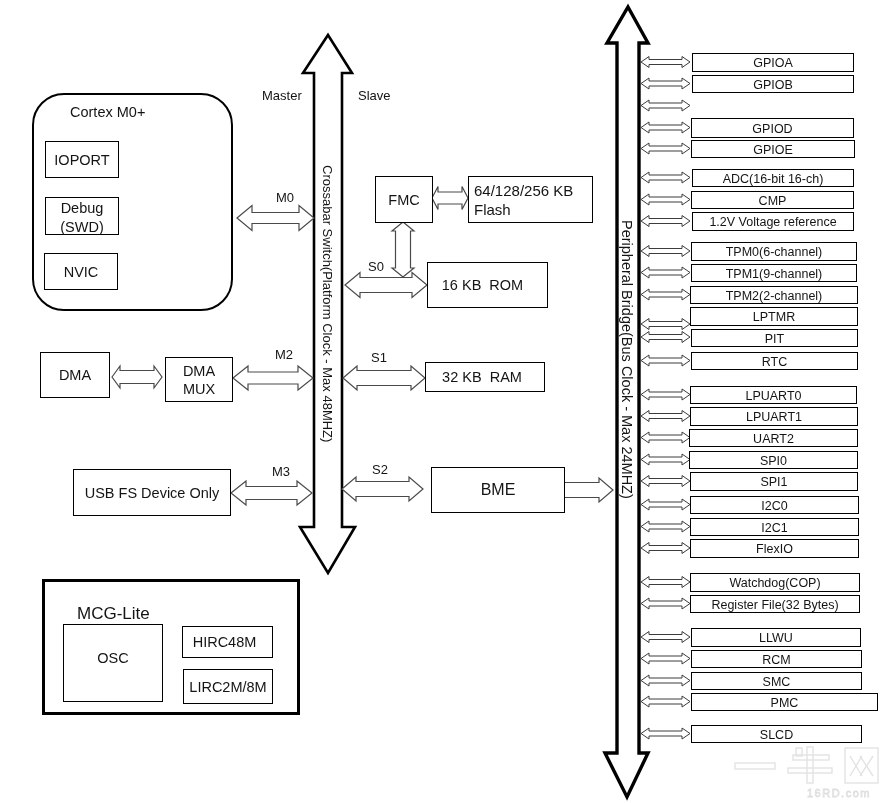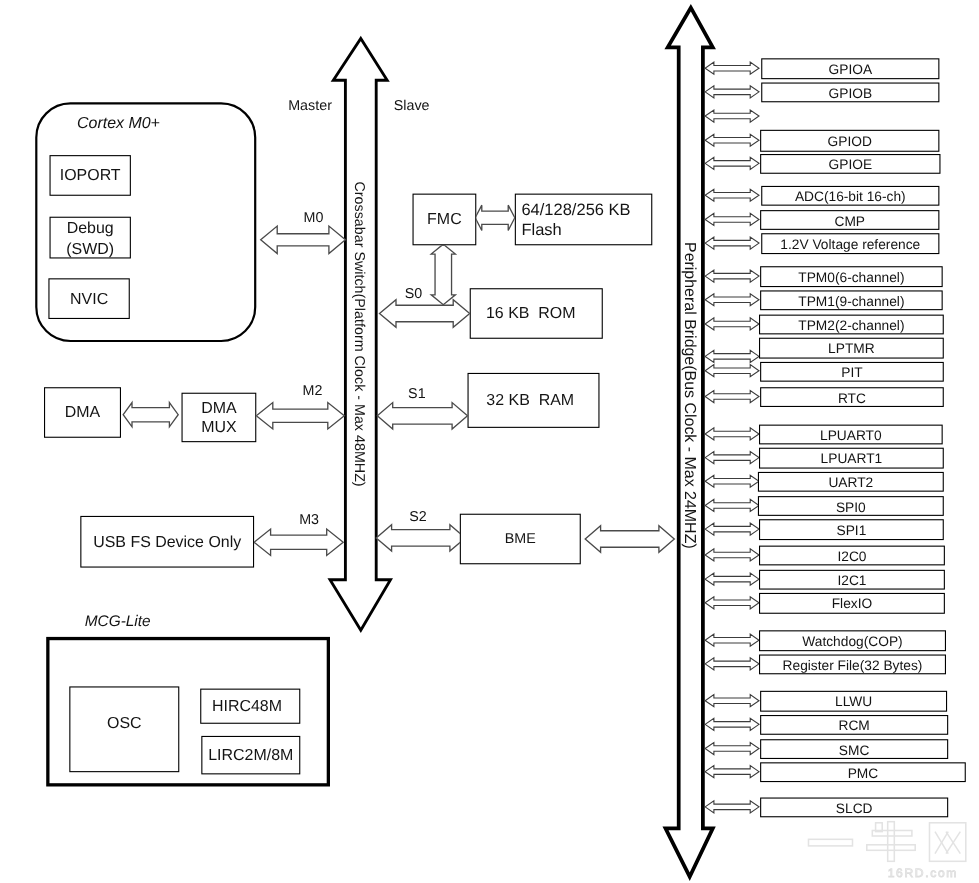--- a/index.html
+++ b/index.html
@@ -6,21 +6,21 @@
   #canvas {
     position: relative; width: 890px; height: 803px; overflow: hidden;
     background: #ffffff; font-family: "Liberation Sans", sans-serif; color: #141414;
   }
   #arrows { position: absolute; left: 0; top: 0; width: 890px; height: 803px; z-index: 0; }
   #arrows polygon.bus { fill: #ffffff; stroke: #4a4a4a; stroke-width: 1.2; stroke-linejoin: miter; }
   #arrows polygon.per { fill: #ffffff; stroke: #3c3c3c; stroke-width: 1; }
   #arrows polygon.crossbar { fill: #ffffff; stroke: #000; stroke-width: 2.6; stroke-linejoin: miter; }
   #arrows polygon.bridge { fill: #ffffff; stroke: #000; stroke-width: 3.4; stroke-linejoin: miter; }
 
-  .abs { position: absolute; z-index: 2; font-style: italic; }
+  .abs { position: absolute; z-index: 2; }
   .box {
     position: absolute; z-index: 2; box-sizing: border-box; border: 1px solid #000; background: #fff;
     display: flex; align-items: center; justify-content: center; text-align: center;
     font-size: 14.5px; line-height: 18px; white-space: pre;
   }
   .box.col { flex-direction: column; }
   .lbl { position: absolute; z-index: 2; font-size: 13px; line-height: 15px; white-space: nowrap; }
   .pbox {
     position: absolute; z-index: 2; box-sizing: border-box; border: 1px solid #000; background: #fff;
     display: flex; align-items: center; justify-content: center;
@@ -128,33 +128,33 @@
   <div class="box" style="left:375px;top:176px;width:58px;height:47px">
     <span>FMC</span>
   </div>
   <div class="box col" style="left:468px;top:176px;width:125px;height:47px;align-items:flex-start;padding-left:5px;font-size:15px;line-height:19px">
     <span>64/128/256 KB</span>
     <span>Flash</span>
   </div>
   <div class="box" style="left:427px;top:262px;width:121px;height:46px;padding-right:10px">
     <span>16 KB  ROM</span>
   </div>
-  <div class="box" style="left:425px;top:339px;width:120px;height:50px;padding-right:6px">
+  <div class="box" style="left:425px;top:362px;width:120px;height:30px;padding-right:6px">
     <span>32 KB  RAM</span>
   </div>
-  <div class="box" style="left:418px;top:467px;width:110px;height:46px;font-size:13px">
+  <div class="box" style="left:431px;top:467px;width:134px;height:46px;font-size:16px">
     <span>BME</span>
   </div>
 
   <span class="lbl" style="left:368px;top:259px">S0</span>
   <span class="lbl" style="left:371px;top:350px">S1</span>
   <span class="lbl" style="left:372px;top:462px">S2</span>
 
   <div id="mcg"></div>
-  <span class="abs" style="left:77px;top:556px;font-size:14px;line-height:17px">MCG-Lite</span>
+  <span class="abs" style="left:77px;top:605px;font-size:17px;line-height:17px">MCG-Lite</span>
   <div class="box" style="left:63px;top:624px;width:100px;height:78px;padding-bottom:10px">
     <span>OSC</span>
   </div>
   <div class="box" style="left:182px;top:626px;width:91px;height:32px;padding-right:6px">
     <span>HIRC48M</span>
   </div>
   <div class="box" style="left:183px;top:669px;width:90px;height:35px">
     <span>LIRC2M/8M</span>
   </div>
 

